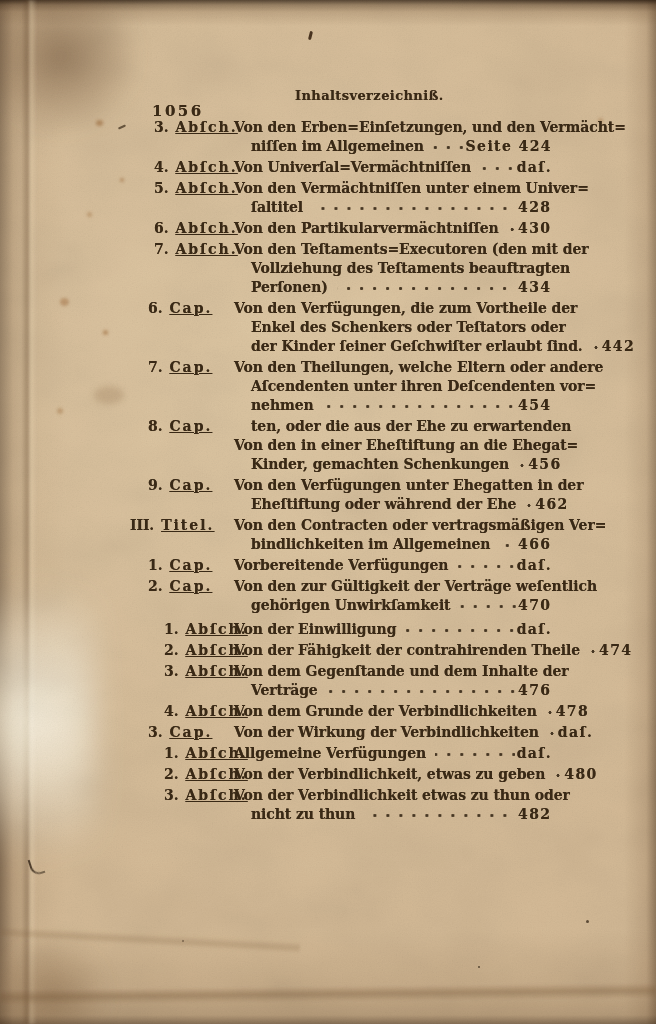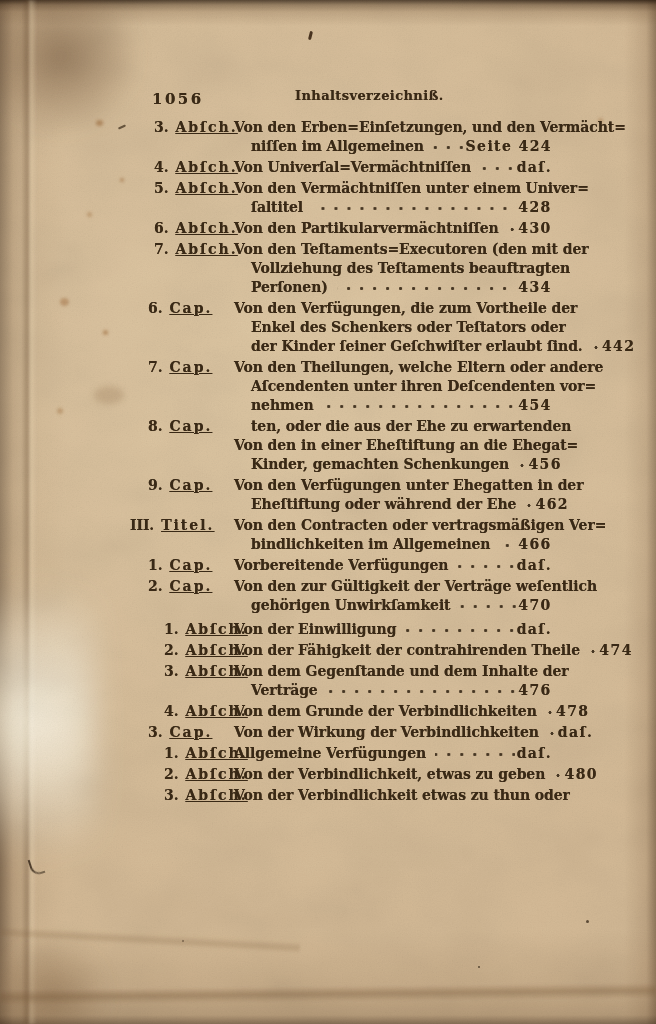--- a/index.html
+++ b/index.html
@@ -46,37 +46,37 @@
   .s1{left:586px;top:920px;}.s2{left:478px;top:966px;width:2px;height:2px;}
   .s3{left:182px;top:940px;width:2px;height:2px;background:rgba(55,40,24,.5);}
   .s4{left:118px;top:126px;width:8px;height:2px;border-radius:2px;transform:rotate(-25deg);background:rgba(60,44,26,.7);}
   
   .noise{position:absolute;inset:0;mix-blend-mode:multiply;pointer-events:none;}
   
   .content{position:absolute;left:128px;top:86px;width:424px;
     font-size:14px;line-height:19px;font-weight:700;letter-spacing:-.1px;
     text-shadow:0 0 .5px rgba(59,42,22,.7);}
   header{position:relative;height:19px;margin-bottom:13px;}
-  .folio{position:absolute;left:24px;top:4px;font-size:15px;letter-spacing:2.5px;}
+  .folio{position:absolute;left:24px;top:16px;font-size:15px;letter-spacing:2.5px;}
   .title{position:absolute;left:167px;top:0;font-size:13px;letter-spacing:.4px;}
   .entry{position:relative;padding-left:106px;margin-bottom:2px;}
   .label{position:absolute;top:0;white-space:nowrap;}
   .lv-titel  .label{left:2px;}
   .lv-cap    .label{left:20px;}
   .lv-absch  .label{left:26px;}
   .lv-absch2 .label{left:36px;}
   .num{margin-right:7px;}
   .kind{letter-spacing:2px;text-decoration:underline;}
   .line{display:flex;align-items:baseline;white-space:nowrap;}
   .line .t{flex:0 0 auto;}
   .cont{padding-left:17px;}
   .leader{flex:1 1 12px;min-width:8px;height:11px;align-self:flex-end;margin:0 2px 3px 9px;
     background-image:radial-gradient(circle, rgba(48,33,16,.85) 1.3px, rgba(48,33,16,0) 1.8px);
     background-size:13px 11px;background-position:50% 55%;}
-  .pageno{flex:0 0 auto;min-width:34px;text-align:center;letter-spacing:1.4px;}
+  .pageno{flex:0 0 auto;min-width:34px;text-align:left;letter-spacing:1.4px;}
 </style>
 </head>
 <body>
 
 <div class="page">
   <div class="paper"></div>
 
   <div class="art corner-tl"></div>
   <div class="art fold-left"></div>
   <div class="art worn-left"></div>
@@ -375,20 +375,25 @@
           </div>
   </div>
         <div class="entry lv-absch2">
     <span class="label">
       <span class="num">3.</span><span class="kind">Abſch.</span>
     </span>
     <div class="lines">
             <div class="line">
               <span class="t">Von der Verbindlichkeit etwas zu thun oder</span>
             </div>
+            <div class="line cont">
+              <span class="t">nicht zu thun</span>
+              <span class="leader"></span>
+              <span class="pageno">482</span>
+            </div>
           </div>
   </div>
       </div>
   </div>
 
   <svg class="noise" width="656" height="1024" aria-hidden="true">
     <filter id="blotch">
         <feTurbulence type="fractalNoise" baseFrequency="0.012 0.017" numOctaves="3" seed="11"></feTurbulence>
         <feColorMatrix type="saturate" values="0"></feColorMatrix>
       </filter>

